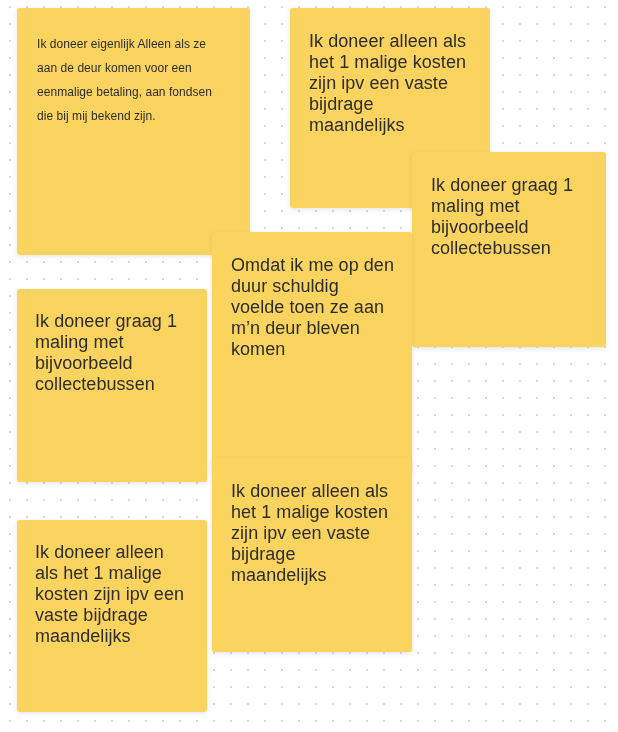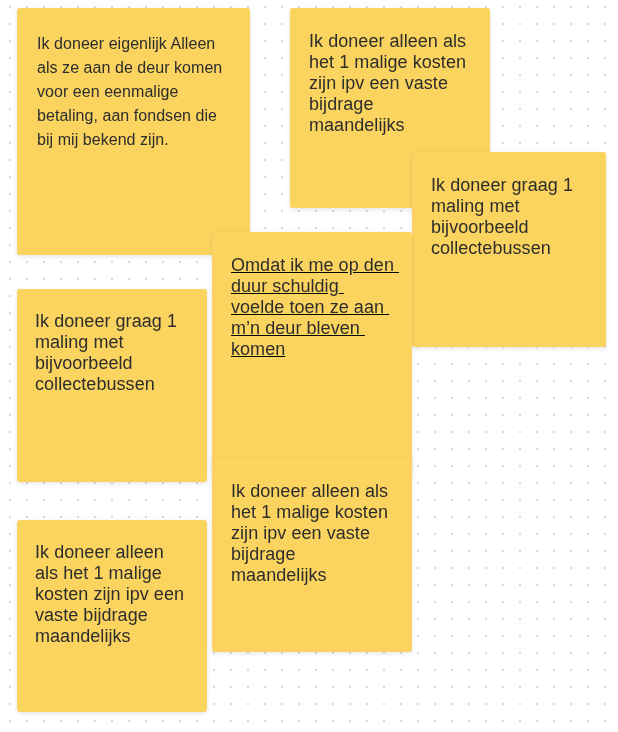--- a/index.html
+++ b/index.html
@@ -43,31 +43,31 @@
     margin: 0;
     color: #2d2d2d;
     font-family: "Liberation Sans", sans-serif;
     font-size: 18px;
     line-height: 21px;
     letter-spacing: 0.05px;
     white-space: pre-wrap;
     word-break: normal;
   }
   .note-lg .note-text {
-    font-size: 16px;
+    font-size: 12px;
     line-height: 24px;
   }
 
   
   #note-1 { left: 17px;  top: 8px;   width: 233px; height: 247px; padding: 24px 26px 20px 20px; }
   #note-2 { left: 17px;  top: 289px; width: 190px; height: 193px; padding: 22px 18px 20px 18px; }
   #note-3 { left: 17px;  top: 520px; width: 190px; height: 192px; padding: 22px 18px 20px 18px; }
 
   #note-4 { left: 290px; top: 8px;   width: 200px; height: 200px; padding: 23px 16px 20px 19px; }
-  #note-5 { left: 212px; top: 232px; width: 200px; height: 240px; padding: 23px 16px 20px 19px; text-decoration: underline; }
+  #note-5 { left: 212px; top: 232px; width: 200px; height: 240px; padding: 23px 16px 20px 19px; }
   #note-6 { left: 212px; top: 458px; width: 200px; height: 194px; padding: 23px 16px 20px 19px; }
 
   #note-7 { left: 412px; top: 152px; width: 194px; height: 195px; padding: 23px 16px 20px 19px; }
 </style>
 </head>
 <body>
 
 <div id="board">
 
   <div class="note note-lg" id="note-1">

